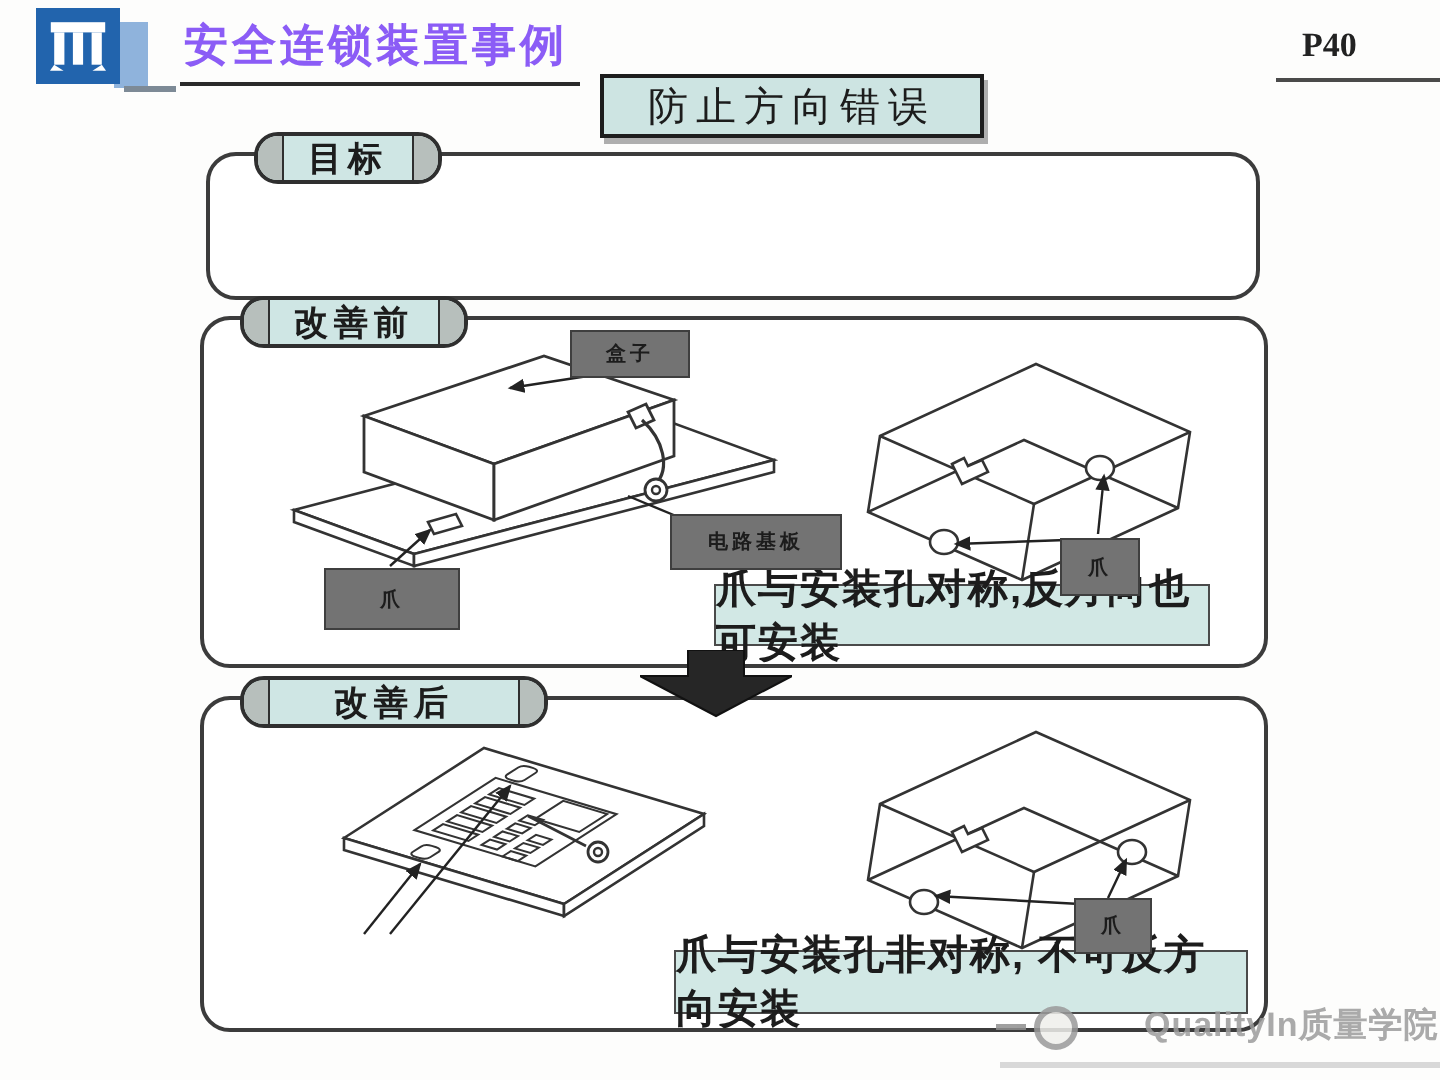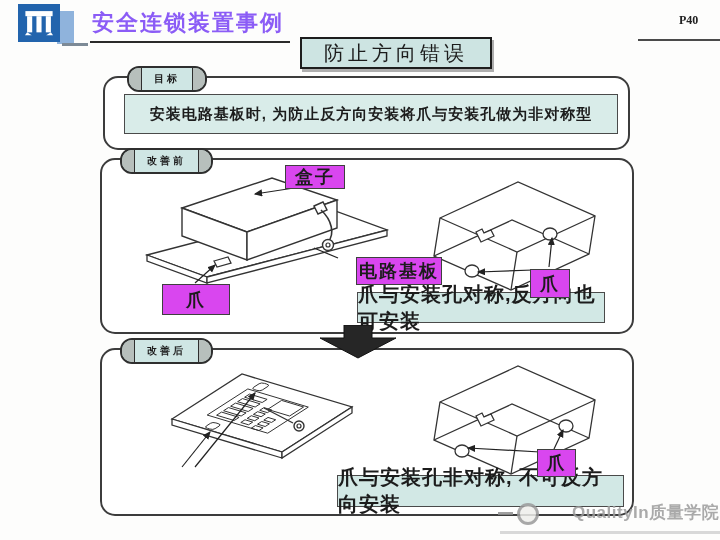--- a/index.html
+++ b/index.html
@@ -8,47 +8,47 @@
   .abs{position:absolute;}
 
   
   .logo-dark{left:18px;top:4px;width:42px;height:38px;background:#2264ad;z-index:2;
              display:flex;align-items:center;justify-content:center;}
   .logo-light{left:57px;top:11px;width:17px;height:33px;background:#8fb3dc;z-index:1;}
   .logo-dash{left:62px;top:43px;width:26px;height:3px;background:#7d8a96;z-index:3;}
   .page-title{left:90px;top:8px;font-size:22px;font-weight:bold;letter-spacing:2px;
               color:#8b5cf6;border-bottom:2.5px solid #2a2a2a;padding:0 6px 3px 2px;}
   .page-no{left:651px;top:13px;font-family:"Liberation Serif","DejaVu Serif",serif;
-           font-size:12px;font-weight:bold;color:#222;margin-left:28px;}
+           font-size:17px;font-weight:bold;color:#222;}
   .page-no-line{left:638px;top:39px;width:82px;border-top:2px solid #4a4a4a;}
   .subtitle-box{left:300px;top:37px;width:188px;height:28px;border:2px solid #1d1d1d;
                 background:#cde4e2;display:flex;align-items:center;justify-content:center;
                 font-size:20px;font-weight:normal;letter-spacing:4px;
                 box-shadow:2px 3px 0 rgba(110,110,110,.55);z-index:4;}
 
   
   .panel{position:absolute;border:2px solid #3c3c3c;border-radius:15px;background:#fff;}
   .panel-goal{left:103px;top:76px;width:523px;height:70px;}
   .panel-before{left:100px;top:158px;width:530px;height:172px;}
   .panel-after{left:100px;top:348px;width:530px;height:164px;}
 
   .pill{position:absolute;height:22px;display:inline-flex;border:2px solid #2f2f2f;
         border-radius:12px;overflow:hidden;background:#cfe6e4;z-index:5;}
   .pill .cap{width:12px;background:#b7bfbc;}
   .pill .cap.l{border-right:1.5px solid #2f2f2f;}
   .pill .cap.r{border-left:1.5px solid #2f2f2f;}
-  .pill .txt{padding:0 12px;display:flex;align-items:center;font-size:10px;
+  .pill .txt{padding:0 12px;display:flex;align-items:center;font-size:17px;
              font-weight:bold;letter-spacing:3px;background:#cfe6e4;}
 
   .goal-inner{left:19px;top:16px;width:492px;height:38px;border:1.5px solid #4a4a4a;
               background:#d9ece9;display:flex;align-items:center;justify-content:center;
               font-size:15px;font-weight:bold;letter-spacing:1px;}
 
-  .lbl{position:absolute;border:1.5px solid #3f3f3f;background:#d946ef;z-index:3;
-       display:flex;align-items:center;justify-content:center;font-size:18px;font-weight:bold;
+  .lbl{position:absolute;border:1.5px solid #3f3f3f;background:#737373;z-index:3;
+       display:flex;align-items:center;justify-content:center;font-size:10px;font-weight:bold;
        letter-spacing:2px;}
   .caption{position:absolute;border:1.5px solid #4a4a4a;background:#d2e8e5;z-index:2;
            display:flex;align-items:center;justify-content:center;font-size:20px;
            font-weight:bold;letter-spacing:1px;}
 
   .diagram{position:absolute;left:0;top:0;z-index:1;}
 
   
   .down-arrow{left:320px;top:325px;width:76px;height:34px;z-index:6;}
 
@@ -84,21 +84,20 @@
   <div class="abs page-no">P40</div>
   <div class="abs page-no-line"></div>
   <div class="abs subtitle-box">防止方向错误</div>
 
   <div class="panel panel-goal">
     <div class="pill" style="left:22px;top:-12px;">
       <span class="cap l"></span>
       <span class="txt">目标</span>
       <span class="cap r"></span>
     </div>
-    <div class="abs goal-inner">安装电路基板时, 为防止反方向安装将爪与安装孔做为非对称型</div>
   </div>
 
   <div class="panel panel-before">
     <div class="pill" style="left:18px;top:-12px;">
       <span class="cap l"></span>
       <span class="txt">改善前</span>
       <span class="cap r"></span>
     </div>
 
     <svg class="diagram" width="530" height="172" viewBox="0 0 530 172">
@@ -143,33 +142,33 @@
         <line x1="192" y1="28" x2="153" y2="34" marker-end="url(#ab)"></line>
         <line x1="93" y1="123" x2="113" y2="105" marker-end="url(#ab)"></line>
         <line x1="236" y1="98" x2="212" y2="88"></line>
         <line x1="431" y1="110" x2="376" y2="112" marker-end="url(#ab)"></line>
         <line x1="447" y1="107" x2="450" y2="78" marker-end="url(#ab)"></line>
       </g>
     </svg>
 
     <div class="lbl" style="left:183px;top:5px;width:58px;height:22px;">盒子</div>
     <div class="lbl" style="left:60px;top:124px;width:66px;height:29px;">爪</div>
-    <div class="lbl" style="left:233px;top:97px;width:84px;height:26px;margin-left:21px;">电路基板</div>
+    <div class="lbl" style="left:233px;top:97px;width:84px;height:26px;">电路基板</div>
     <div class="lbl" style="left:428px;top:109px;width:38px;height:27px;">爪</div>
     <div class="caption" style="left:255px;top:132px;width:246px;height:29px;">爪与安装孔对称,反方向也可安装</div>
   </div>
 
   <div class="abs down-arrow">
     <svg width="76" height="34" viewBox="0 0 76 34">
       <polygon points="24,0 52,0 52,13 76,13 38,33 0,13 24,13" fill="#262626" stroke="#111" stroke-width="1"></polygon>
     </svg>
   </div>
 
   <div class="panel panel-after">
-    <div class="pill" style="left:18px;top:-12px;">
+    <div class="pill" style="left:18px;top:-12px;gap:20px;">
       <span class="cap l"></span>
       <span class="txt">改善后</span>
       <span class="cap r"></span>
     </div>
 
     <svg class="diagram" width="530" height="164" viewBox="0 0 530 164">
       <defs>
         <marker id="aa" markerWidth="8" markerHeight="8" refX="6" refY="3" orient="auto">
           <path d="M0,0 L7,3 L0,6 z" fill="#222"></path>
         </marker>

